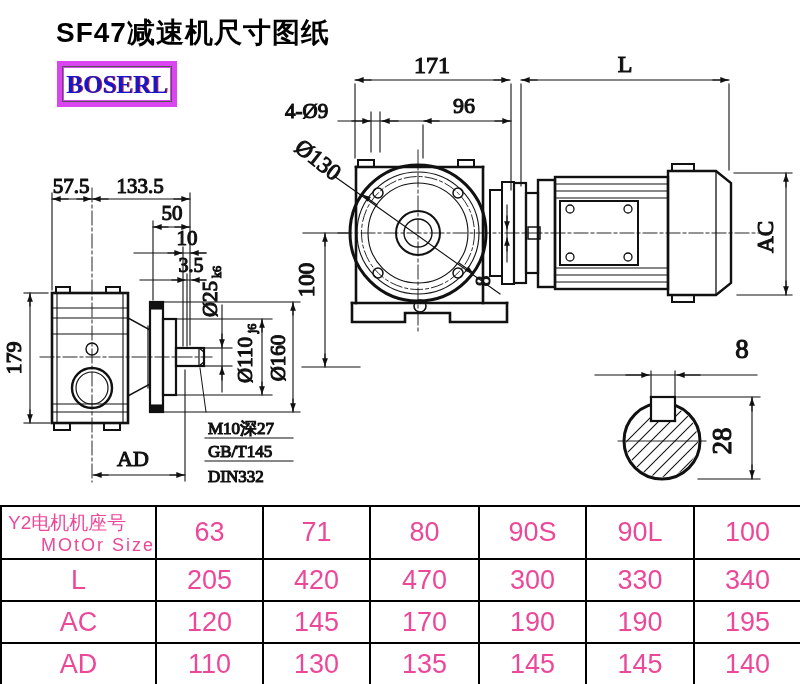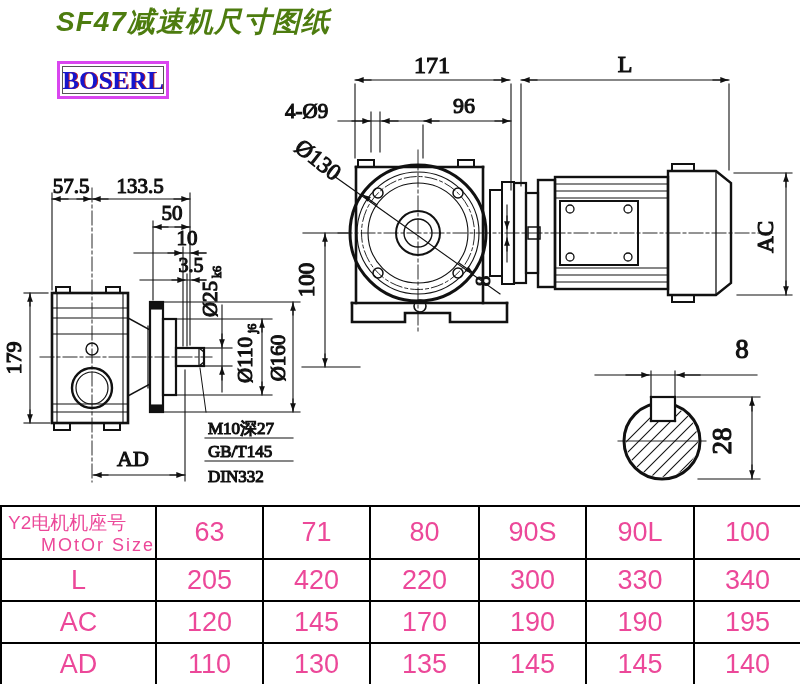--- a/index.html
+++ b/index.html
@@ -1,26 +1,26 @@
 <!DOCTYPE html>
 <html><head>
 <meta charset="utf-8">
 <style>
   html,body{margin:0;padding:0;background:#888;}
   #stage{
     position:relative;width:800px;height:684px;background:#ffffff;
     font-family:"Liberation Sans", sans-serif;overflow:hidden;margin:0 auto;
   }
   #title{
-    position:absolute;left:56px;top:3px;font-size:28px;font-weight:bold;
-    color:#4d7c0f;letter-spacing:1px;font-family:"Liberation Sans",sans-serif;font-style:italic;
+    position:absolute;left:56px;top:14px;font-size:28px;font-weight:bold;
+    color:#000000;letter-spacing:1px;font-family:"Liberation Sans",sans-serif;
   }
   #logo{
     position:absolute;left:57px;top:61px;width:106px;height:32px;
-    border:3px solid #d946ef;outline:1px solid #555;outline-offset:-6px;
+    border:7px solid #d946ef;outline:1px solid #555;outline-offset:-6px;
     display:flex;align-items:center;justify-content:center;background:#fff;
   }
   #logo span{
     font-family:"Liberation Serif",serif;font-weight:bold;font-size:25px;
     color:#1616cc;text-shadow:1px 0 0 #cc2222;letter-spacing:0px;line-height:1;
   }
   svg text{fill:#111;}
   .dimtxt{font-family:"Liberation Serif",serif;}
   .notetxt{font-family:"Liberation Serif",serif;}
   #dimtable{
@@ -338,21 +338,21 @@
       <td>71</td>
       <td>80</td>
       <td>90S</td>
       <td>90L</td>
       <td>100</td>
     </tr>
     <tr style="height:42px;">
       <td>L</td>
       <td>205</td>
       <td>420</td>
-      <td>220</td>
+      <td>470</td>
       <td>300</td>
       <td>330</td>
       <td>340</td>
     </tr>
     <tr style="height:42px;">
       <td>AC</td>
       <td>120</td>
       <td>145</td>
       <td>170</td>
       <td>190</td>

